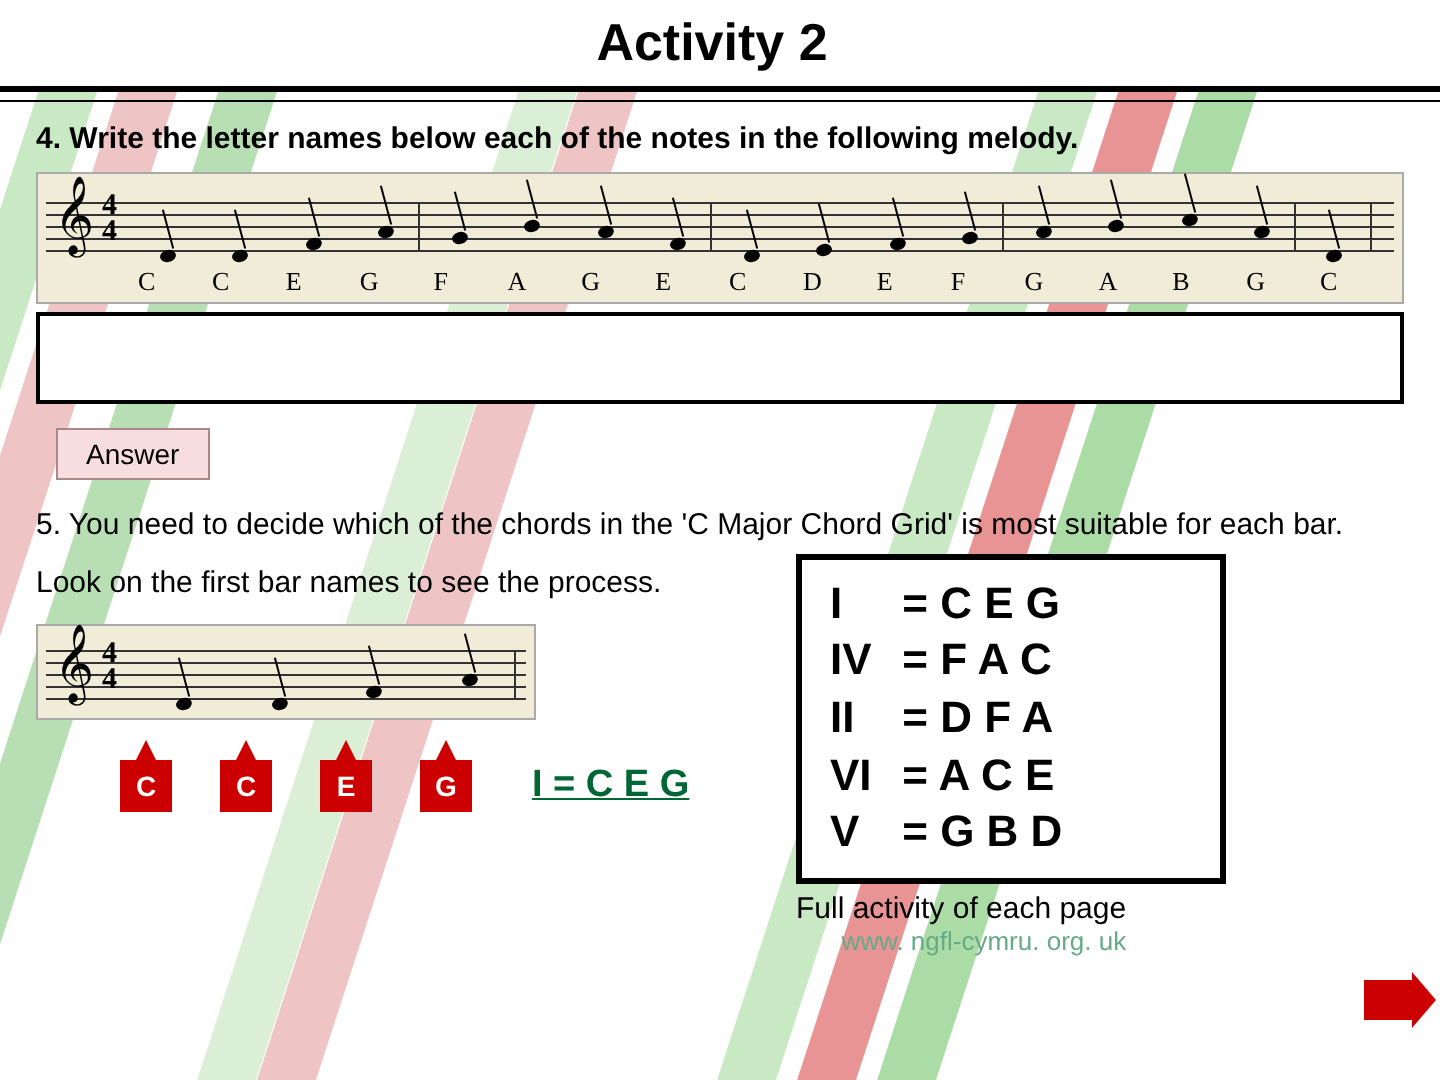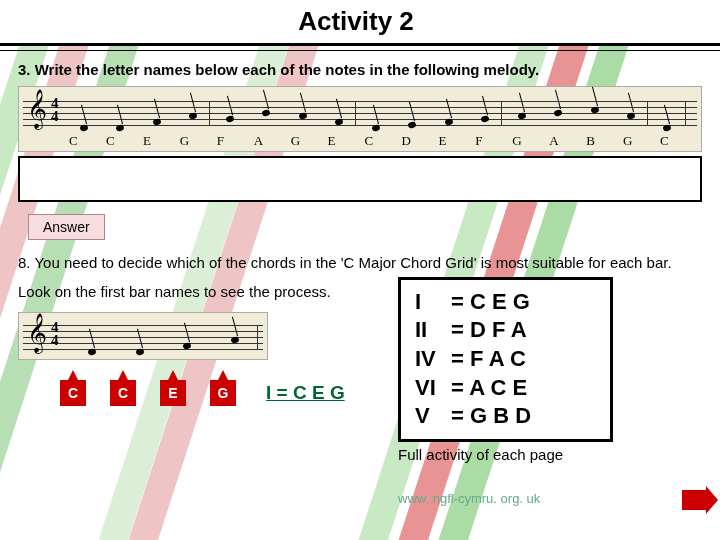--- a/index.html
+++ b/index.html
@@ -45,21 +45,21 @@
   .note-letters { display:flex; gap:24px; padding-left:42px; margin-top:10px;}
   .note-tag { background:#c00; color:#fff; font-weight:bold; width:26px; height:26px; display:flex; align-items:center; justify-content:center; position:relative; font-size:14px;}
   .note-tag::before { content:""; position:absolute; top:-10px; left:8px; border-left:5px solid transparent; border-right:5px solid transparent; border-bottom:10px solid #c00;}
   
   .eq-label { font-weight:bold; color:#063; font-size:19px; text-decoration: underline; margin-left: 0px; align-self: flex-end; padding-bottom: 2px;}
   
   .chord-grid { border:3px solid #000; padding:8px 14px; font-size:22px; font-weight:bold; line-height:1.3; font-family: Arial; background:#fff; margin-top:-6px;}
   .chord-grid .rn { display:inline-block; width:30px;}
   
   .footer-text { text-align: right; font-size:15px; padding-right:50px; margin-top:4px;}
-  .footer-url { text-align:left; font-size:13px; color:#6a8; padding-right:50px;margin-top:28px;}
+  .footer-url { text-align:right; font-size:13px; color:#6a8; padding-right:50px;}
   .nav-arrow { position:absolute; right:14px; bottom:30px; width:24px; height:20px; background:#c00;}
   .nav-arrow::after { content:""; position:absolute; right:-12px; top:-4px; border-top:14px solid transparent; border-bottom:14px solid transparent; border-left:12px solid #c00;}
   .lower-row2 { display:flex; align-items:flex-end; gap:30px; margin-top:10px;}
 </style>
 </head>
 <body>
 
 <div class="bg-stripes" id="stripes">
     <div class="stripe" style="left: 60px; top: -80px; background: rgb(183, 224, 176);"></div>
     <div class="stripe" style="left: 100px; top: -80px; background: rgb(232, 176, 176);"></div>
@@ -70,21 +70,21 @@
     <div class="stripe" style="left: 600px; top: -80px; background: rgb(226, 112, 112);"></div>
     <div class="stripe" style="left: 640px; top: -80px; background: rgb(143, 208, 136);"></div>
   </div>
 
 <div class="header">
   <div class="title">Activity 2</div>
 </div>
 <div class="rule2"></div>
 
 <div class="content">
-  <div class="q1">3. Write the letter names below each of the notes in the following melody.</div>
+  <div class="q1">4. Write the letter names below each of the notes in the following melody.</div>
   
   <div class="staff-wrap">
     <div class="staff">
       <div class="staff-lines">
           <div></div>
           <div></div>
           <div></div>
           <div></div>
           <div></div>
         </div>
@@ -166,21 +166,21 @@
         <span>A</span>
         <span>B</span>
         <span>G</span>
         <span>C</span>
       </div>
   </div>
   
   <div class="answer-box-empty"></div>
   <div class="answer-btn">Answer</div>
   
-  <div class="q2">8. You need to decide which of the chords in the 'C Major Chord Grid' is most suitable for each bar.</div>
+  <div class="q2">5. You need to decide which of the chords in the 'C Major Chord Grid' is most suitable for each bar.</div>
   
   <div class="lower">
     <div class="left-col">
       <div class="q2-look">Look on the first bar names to see the process.</div>
       <div class="staff-wrap2">
         <div class="staff2">
           <div class="staff-lines">
               <div></div>
               <div></div>
               <div></div>
@@ -212,22 +212,22 @@
             <div class="note-tag">C</div>
             <div class="note-tag">E</div>
             <div class="note-tag">G</div>
           </div>
         <div class="eq-label">I = C E G</div>
       </div>
     </div>
     <div>
       <div class="chord-grid" id="chordgrid">
           <div><span class="rn">I</span> = C E G</div>
+          <div><span class="rn">IV</span> = F A C</div>
           <div><span class="rn">II</span> = D F A</div>
-          <div><span class="rn">IV</span> = F A C</div>
           <div><span class="rn">VI</span> = A C E</div>
           <div><span class="rn">V</span> = G B D</div>
         </div>
       <div class="footer-text">Full activity of each page</div>
       <div class="footer-url">www. ngfl-cymru. org. uk</div>
     </div>
   </div>
 </div>
 
 <div class="nav-arrow"></div>

